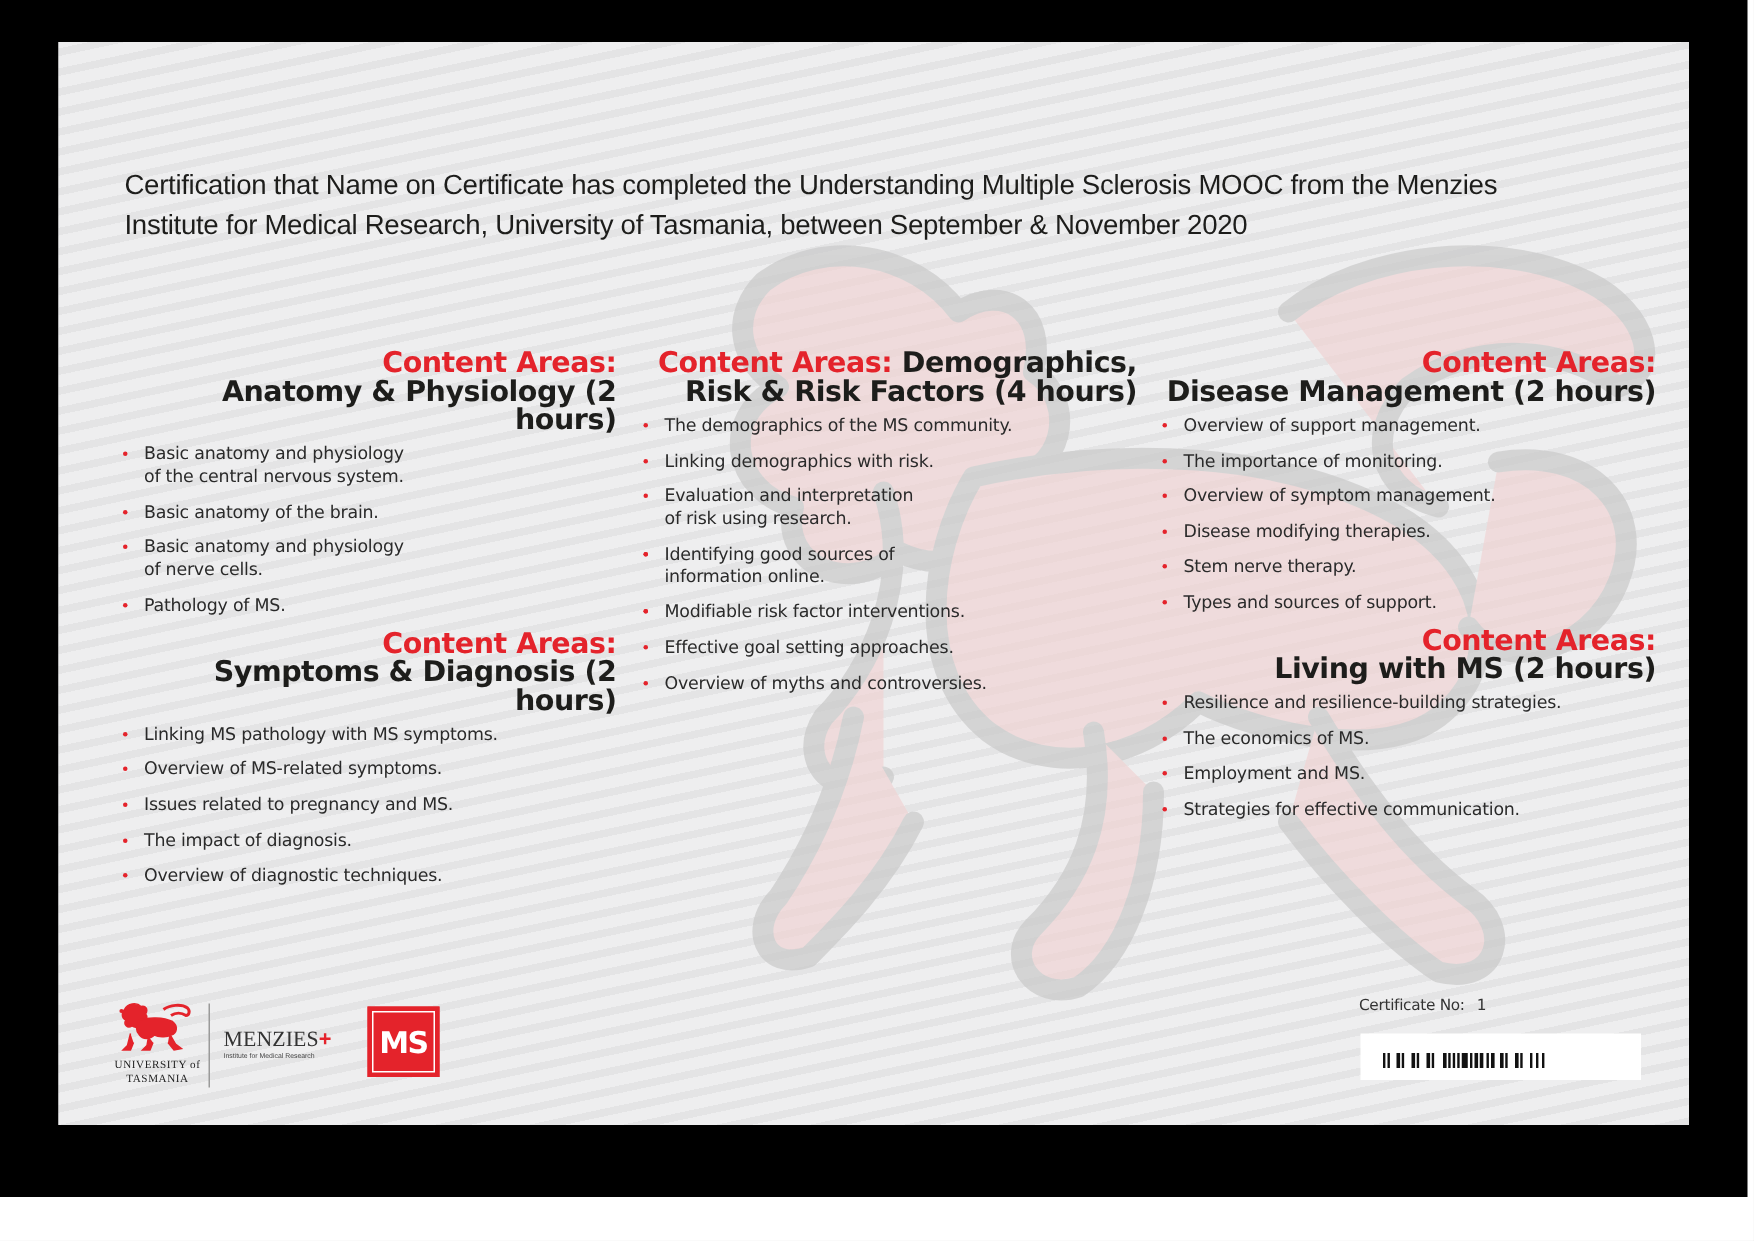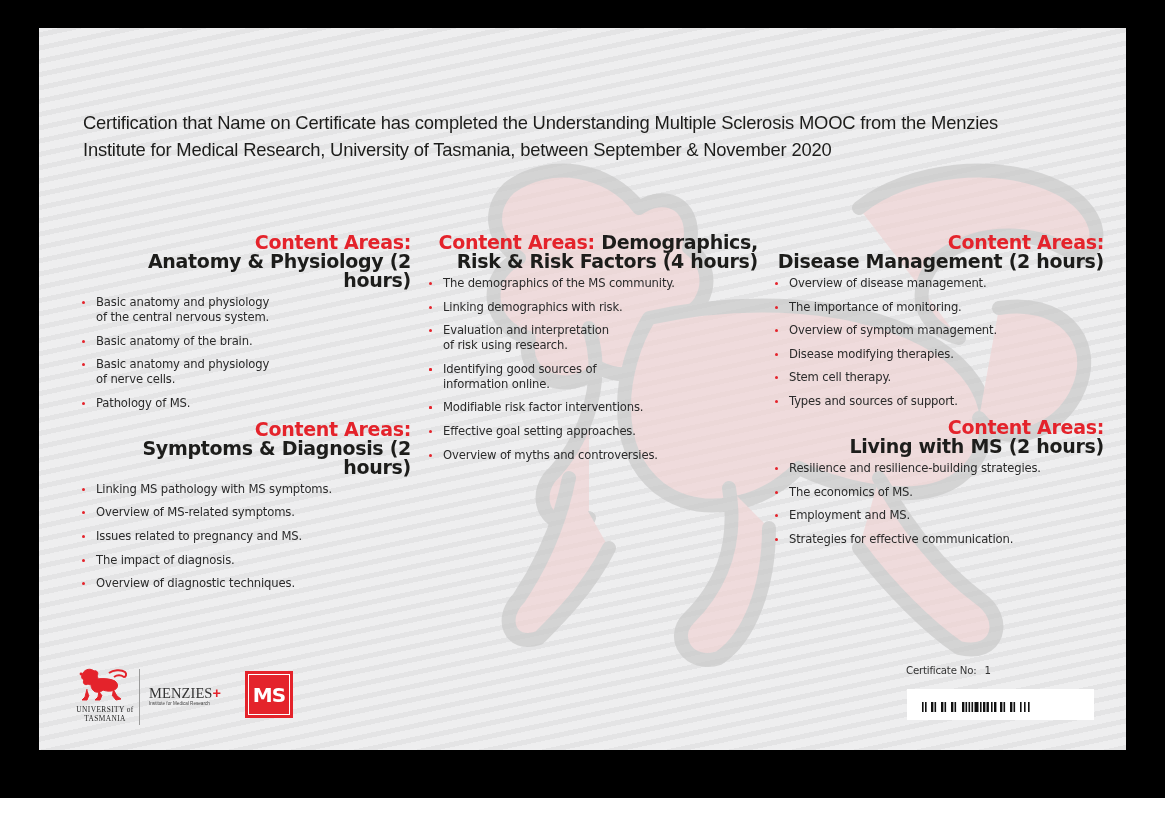--- a/index.html
+++ b/index.html
@@ -186,25 +186,25 @@
       </div>
     </div>
 
     <div class="column col-3">
       <div class="section">
         <div class="section-heading">
           <div class="heading-label">Content Areas:</div>
           <div class="heading-title">Disease Management (2 hours)</div>
         </div>
         <ul class="items">
-          <li class="item"><span class="bullet"></span><span>Overview of disease management.</span></li>
+          <li class="item"><span class="bullet"></span><span>Overview of support management.</span></li>
           <li class="item"><span class="bullet"></span><span>The importance of monitoring.</span></li>
           <li class="item"><span class="bullet"></span><span>Overview of symptom management.</span></li>
           <li class="item"><span class="bullet"></span><span>Disease modifying therapies.</span></li>
-          <li class="item"><span class="bullet"></span><span>Stem cell therapy.</span></li>
+          <li class="item"><span class="bullet"></span><span>Stem nerve therapy.</span></li>
           <li class="item"><span class="bullet"></span><span>Types and sources of support.</span></li>
         </ul>
       </div>
       <div class="section">
         <div class="section-heading">
           <div class="heading-label">Content Areas:</div>
           <div class="heading-title">Living with MS (2 hours)</div>
         </div>
         <ul class="items">
           <li class="item"><span class="bullet"></span><span>Resilience and resilience-building strategies.</span></li>

